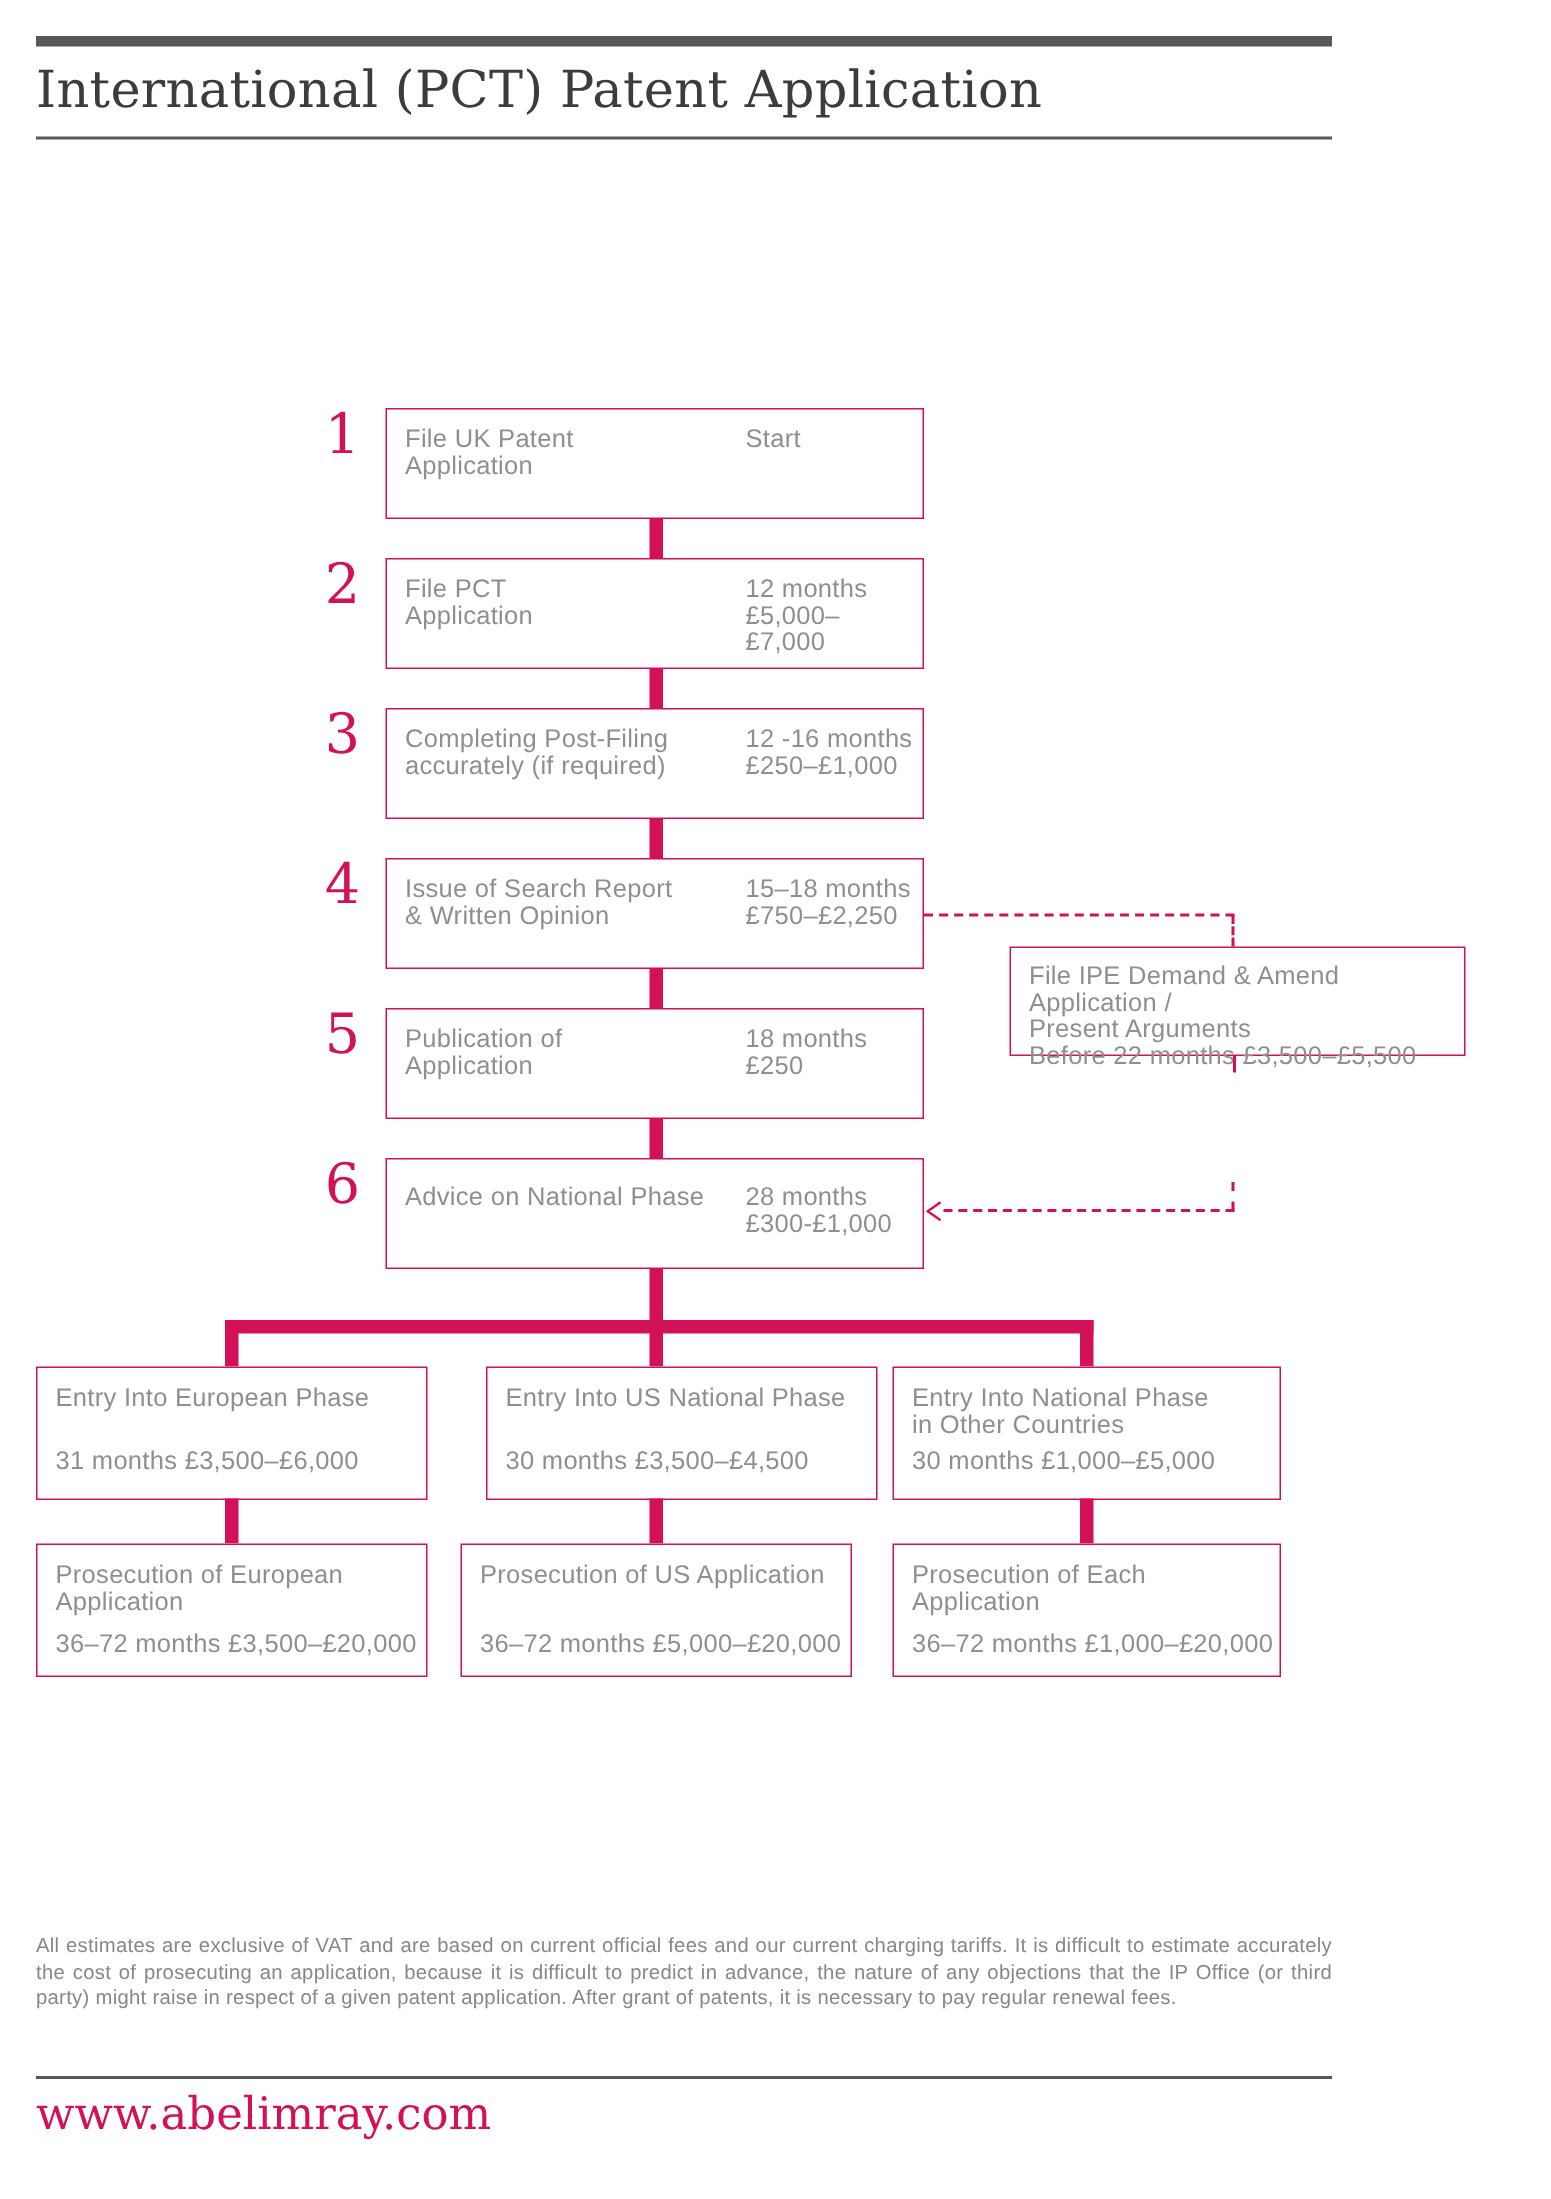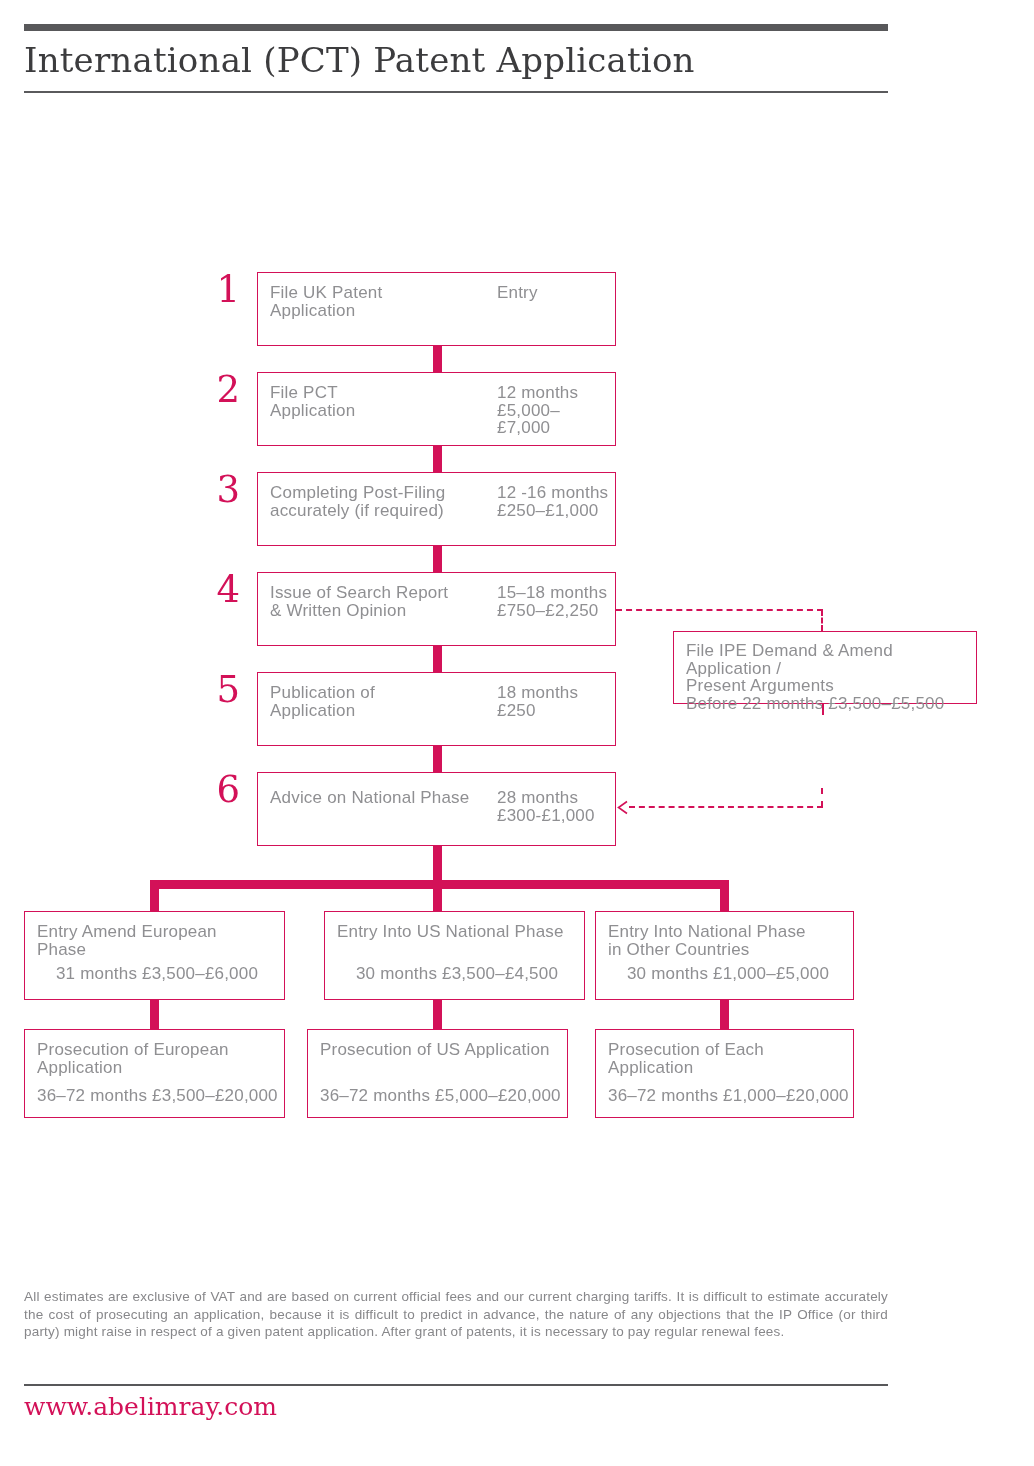--- a/index.html
+++ b/index.html
@@ -42,32 +42,32 @@
   .side-text{position:absolute;left:12px;top:10px;width:290px;}
   .dash-h{position:absolute;height:0;border-top:2px dashed #d31158;}
   .dash-v{position:absolute;width:0;border-left:2px dashed #d31158;}
   .solid-v{position:absolute;width:2px;background:#d31158;}
   .arrow-left{position:absolute;}
 
   .col-box{
     position:absolute;height:89px;border:1px solid #d31158;background:#ffffff;box-sizing:border-box;
   }
   .col-label{position:absolute;left:12px;top:11px;width:230px;}
-  .col-detail{position:absolute;left:12px;width:240px;white-space:nowrap;text-align:center;}
+  .col-detail{position:absolute;left:12px;width:240px;white-space:nowrap;}
   .entry .col-detail{top:53px;}
   .pros  .col-detail{top:57px;}
 
   .disclaimer{
     position:absolute;left:24px;top:1288px;width:864px;margin:0;
     font-size:13.5px;line-height:17.5px;color:#87878a;text-align:justify;letter-spacing:.2px;
   }
   .footer-rule{position:absolute;left:24px;top:1384px;width:864px;height:2px;background:#58585a;}
   .site-url{
     position:absolute;left:24px;top:1392px;
-    font-family:"DejaVu Serif", serif;font-size:25px;color:#d31158;text-decoration:none;
+    font-family:"DejaVu Serif", serif;font-size:30px;color:#d31158;text-decoration:none;
   }
 </style>
 </head>
 <body>
 
 <div class="page">
 
   <div class="topbar"></div>
   <h1 class="page-title">International (PCT) Patent Application</h1>
   <div class="title-rule"></div>
@@ -75,21 +75,21 @@
   <div class="step-number" style="top:271px;">1</div>
   <div class="step-number" style="top:371px;">2</div>
   <div class="step-number" style="top:471px;">3</div>
   <div class="step-number" style="top:571px;">4</div>
   <div class="step-number" style="top:671px;">5</div>
   <div class="step-number" style="top:771px;">6</div>
 
   <div class="flow-box" style="top:272px;">
     <div class="box-label">File UK Patent
 Application</div>
-    <div class="box-detail">Entry</div>
+    <div class="box-detail">Start</div>
   </div>
   <div class="flow-box" style="top:372px;">
     <div class="box-label">File PCT
 Application</div>
     <div class="box-detail">12 months
 £5,000–£7,000</div>
   </div>
   <div class="flow-box" style="top:472px;">
     <div class="box-label">Completing Post-Filing
 accurately (if required)</div>
@@ -134,21 +134,21 @@
   <div class="dash-h" style="left:629px;top:806px;width:194px;"></div>
   <svg class="arrow-left" style="left:616px;top:800px;" width="13" height="15">
     <polyline points="11,1.5 2.5,7.5 11,13.5" fill="none" stroke="#d31158" stroke-width="1.6"></polyline>
   </svg>
 
   <div class="hbar"></div>
   <div class="vdrop" style="left:150px;top:880px;height:31px;"></div>
   <div class="vdrop" style="left:720px;top:880px;height:31px;"></div>
 
   <div class="col-box entry" style="left:24px;top:911px;width:261px;">
-    <div class="col-label">Entry Amend European Phase</div>
+    <div class="col-label">Entry Into European Phase</div>
     <div class="col-detail">31 months £3,500–£6,000</div>
   </div>
   <div class="col-box entry" style="left:307px;top:911px;width:261px;margin-left:17px;">
     <div class="col-label">Entry Into US National Phase</div>
     <div class="col-detail">30 months £3,500–£4,500</div>
   </div>
   <div class="col-box entry" style="left:595px;top:911px;width:259px;">
     <div class="col-label">Entry Into National Phase
 in Other Countries</div>
     <div class="col-detail">30 months £1,000–£5,000</div>

